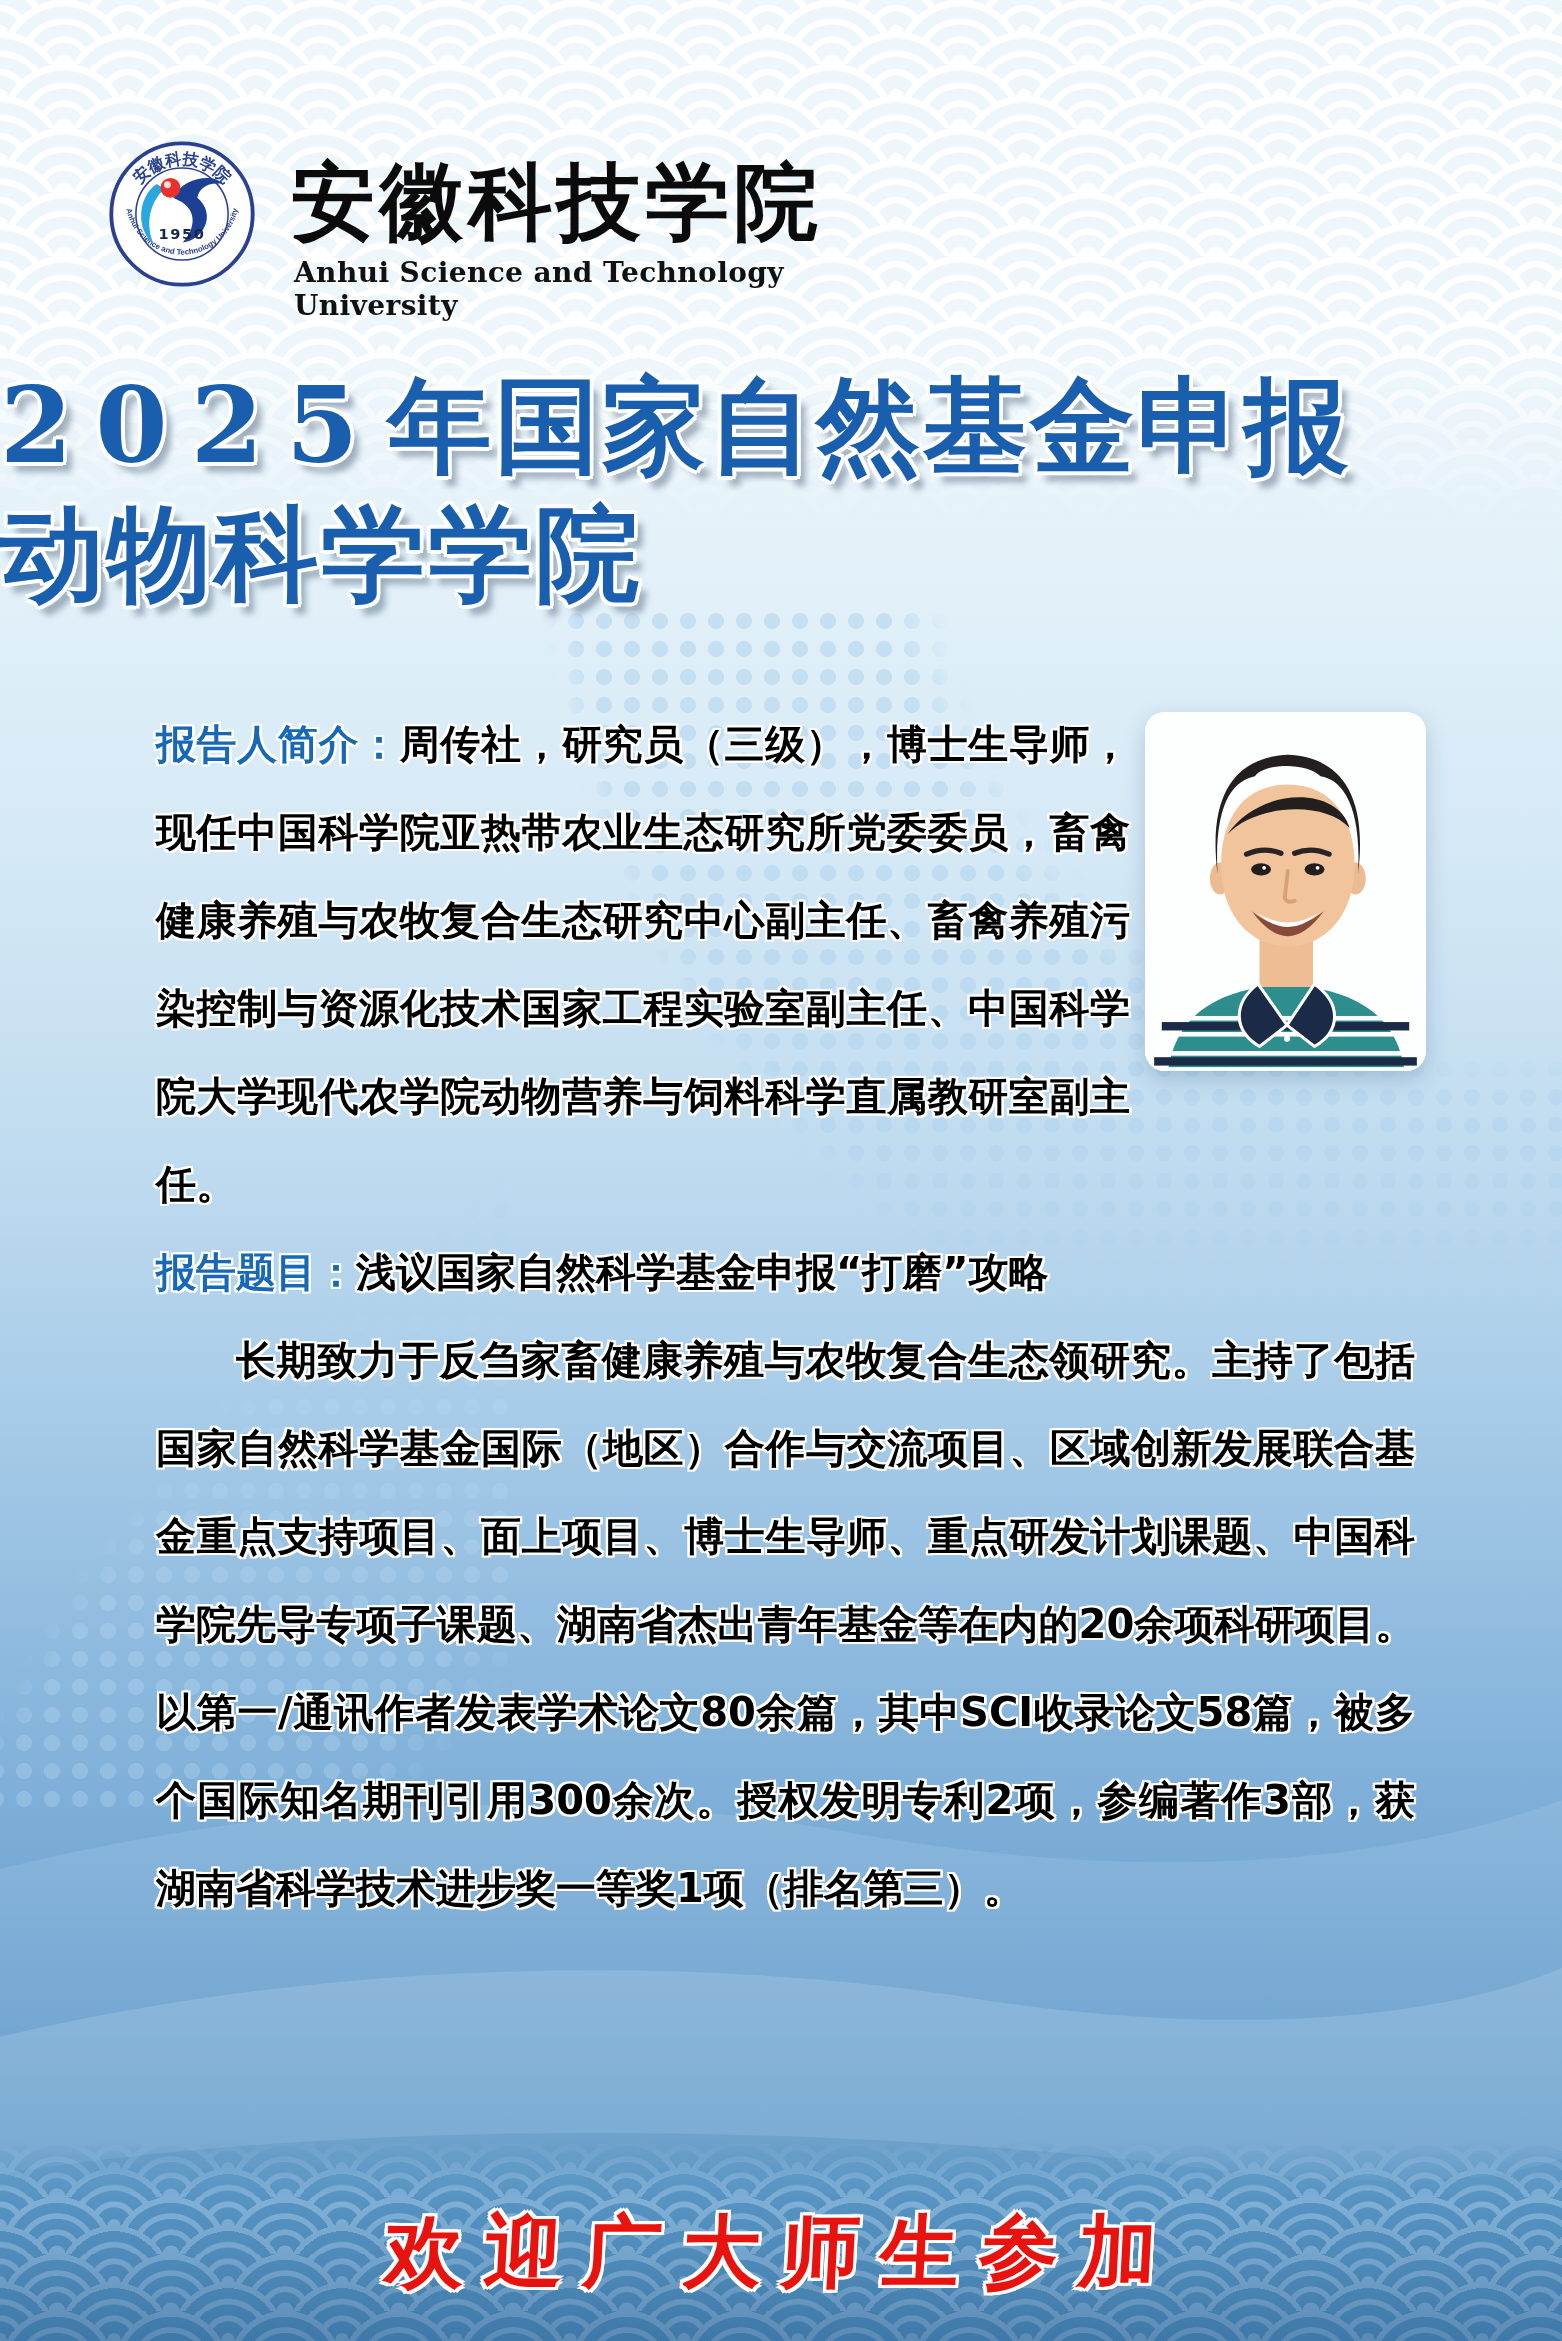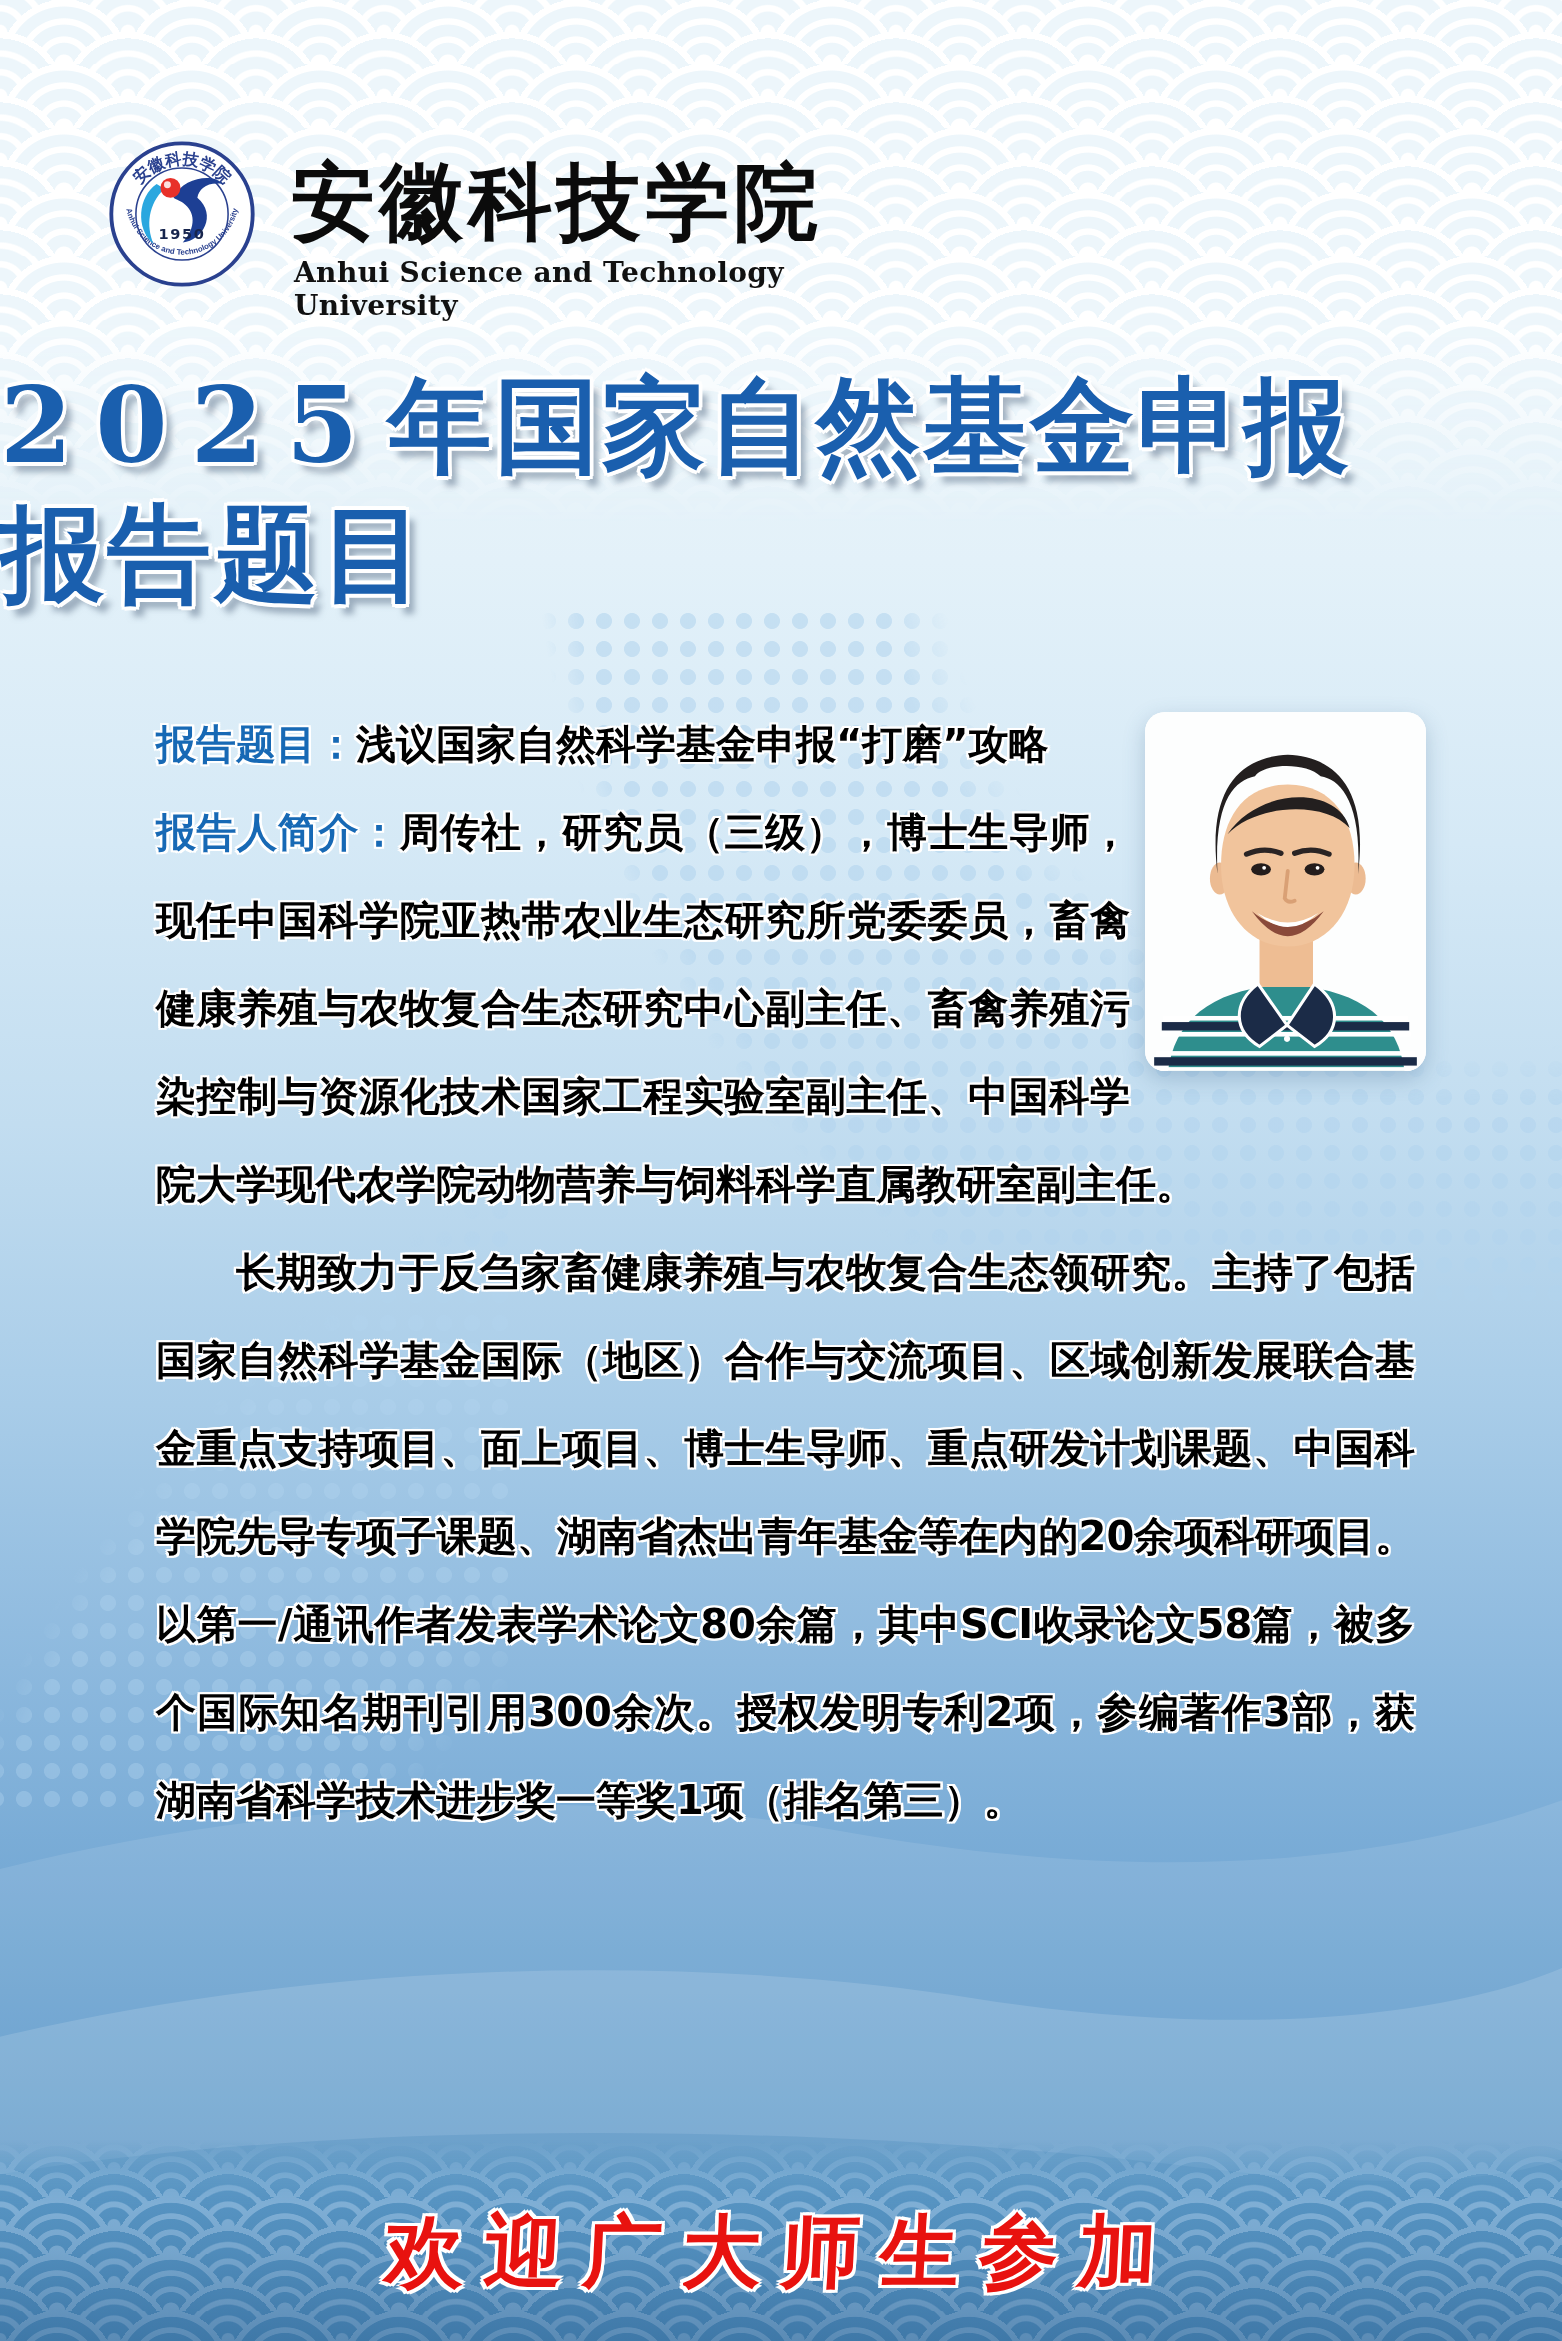--- a/index.html
+++ b/index.html
@@ -165,21 +165,21 @@
       <circle cx="80" cy="61" r="13" fill="#e8312a"></circle>
       <circle cx="76" cy="57" r="4.5" fill="#ffffff" opacity="0.85"></circle>
     </g>
     <text x="95" y="127" text-anchor="middle" font-family="'DejaVu Sans','Liberation Sans',sans-serif" font-size="19" font-weight="bold" letter-spacing="2" fill="#17254d">1950</text>
   </svg>
   <div class="uni-cn">安徽科技学院</div>
   <div class="uni-en">Anhui Science and Technology University</div>
 
   <div class="title">
     <div><span class="year">2025</span><span>年国家自然基金申报</span></div>
-    <div>报告题目</div>
+    <div>动物科学学院</div>
   </div>
 
   <div class="content outline-w">
     <div class="photo">
       <svg viewBox="0 0 368 470">
         <rect width="368" height="470" fill="#fdfefe"></rect>
         <rect x="150" y="280" width="70" height="95" fill="#eebd93"></rect>
         <path d="M30,470 C40,398 92,370 152,360 L216,360 C278,370 330,398 340,470 Z" fill="#2e8e8d"></path>
         <g>
           <path d="M30,470 C34,444 40,424 50,408 L318,408 C328,424 334,444 338,470 Z" fill="none"></path>
@@ -202,22 +202,22 @@
         <path d="M196,185 Q218,176 241,186" stroke="#2a2424" stroke-width="7" fill="none" stroke-linecap="round"></path>
         <ellipse cx="152" cy="206" rx="13" ry="8" fill="#241d1c"></ellipse>
         <ellipse cx="222" cy="206" rx="13" ry="8" fill="#241d1c"></ellipse>
         <circle cx="156" cy="204" r="2.5" fill="#ffffff"></circle>
         <circle cx="226" cy="204" r="2.5" fill="#ffffff"></circle>
         <path d="M187,208 L183,244 Q187,251 196,247" stroke="#d9a075" stroke-width="5" fill="none" stroke-linecap="round"></path>
         <path d="M140,261 Q187,300 234,261 Q187,326 140,261 Z" fill="#8a4a3a"></path>
         <path d="M147,263 Q187,288 227,263 Q187,300 147,263 Z" fill="#ffffff"></path>
       </svg>
     </div>
+    <p><span class="lbl">报告人简介：</span><span>周传社，研究员（三级），博士生导师，现任中国科学院亚热带农业生态研究所党委委员，畜禽健康养殖与农牧复合生态研究中心副主任、畜禽养殖污染控制与资源化技术国家工程实验室副主任、中国科学院大学现代农学院动物营养与饲料科学直属教研室副主任。</span></p>
     <p><span class="lbl">报告题目：</span><span>浅议国家自然科学基金申报“打磨”攻略</span></p>
-    <p><span class="lbl">报告人简介：</span><span>周传社，研究员（三级），博士生导师，现任中国科学院亚热带农业生态研究所党委委员，畜禽健康养殖与农牧复合生态研究中心副主任、畜禽养殖污染控制与资源化技术国家工程实验室副主任、中国科学院大学现代农学院动物营养与饲料科学直属教研室副主任。</span></p>
     <p class="indent">长期致力于反刍家畜健康养殖与农牧复合生态领研究。主持了包括国家自然科学基金国际（地区）合作与交流项目、区域创新发展联合基金重点支持项目、面上项目、博士生导师、重点研发计划课题、中国科学院先导专项子课题、湖南省杰出青年基金等在内的20余项科研项目。以第一/通讯作者发表学术论文80余篇，其中SCI收录论文58篇，被多个国际知名期刊引用300余次。授权发明专利2项，参编著作3部，获湖南省科学技术进步奖一等奖1项（排名第三）。</p>
   </div>
 
   <div class="details outline-w">
   </div>
 
   <div class="footer">欢迎广大师生参加</div>
 
 </div>
 

